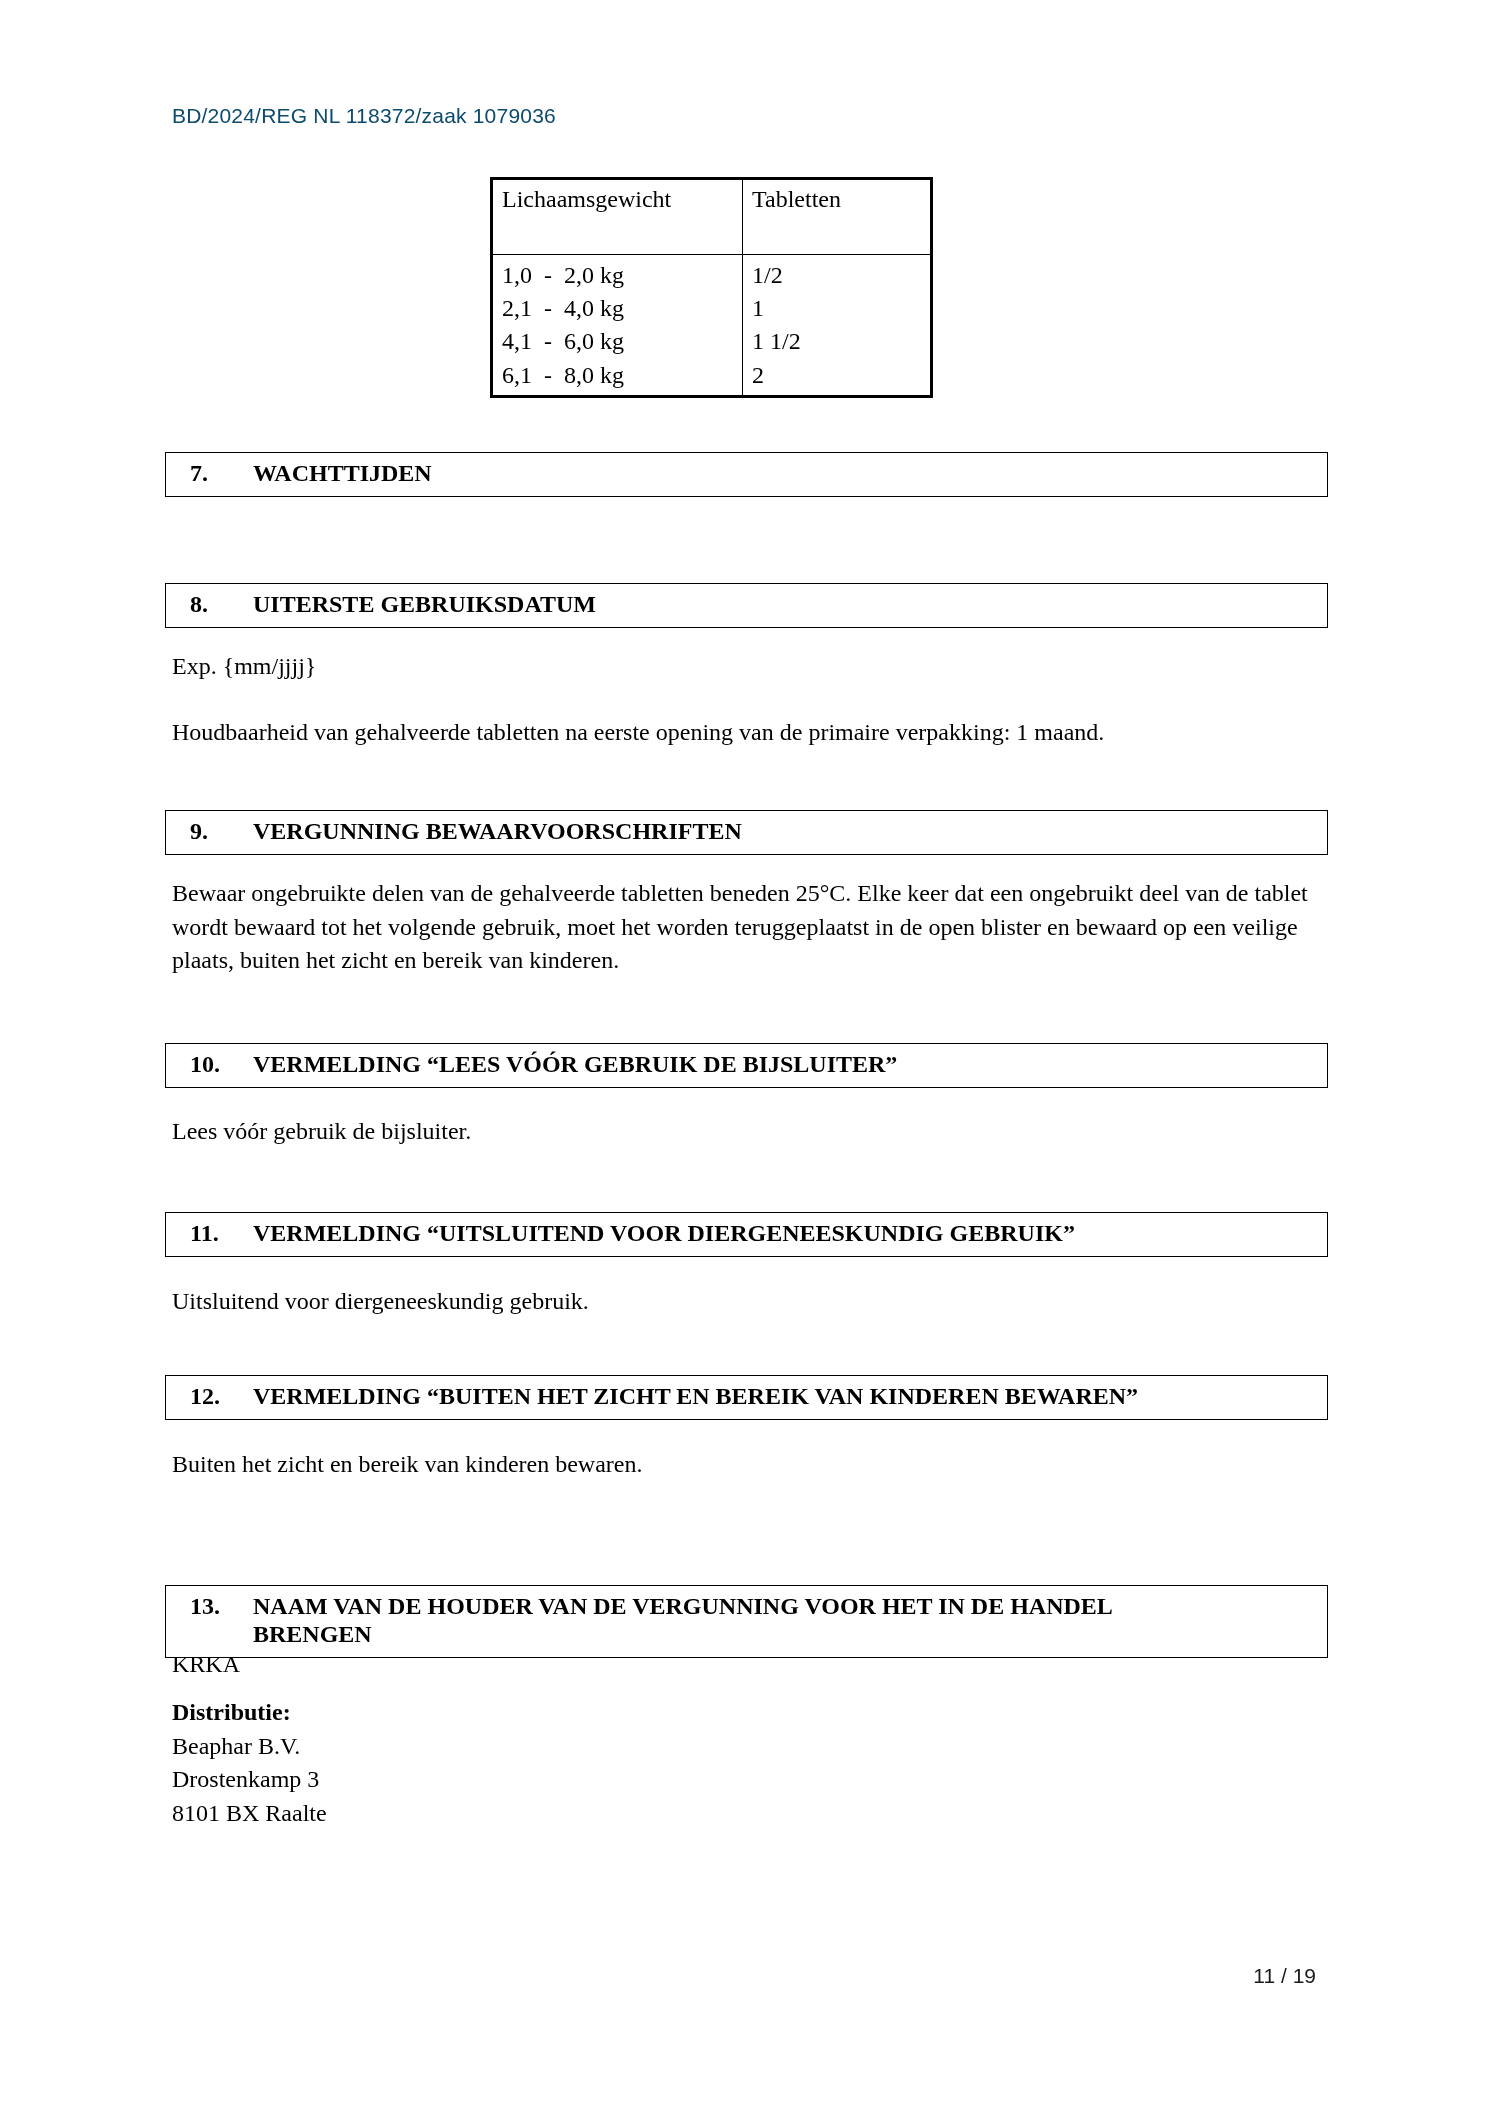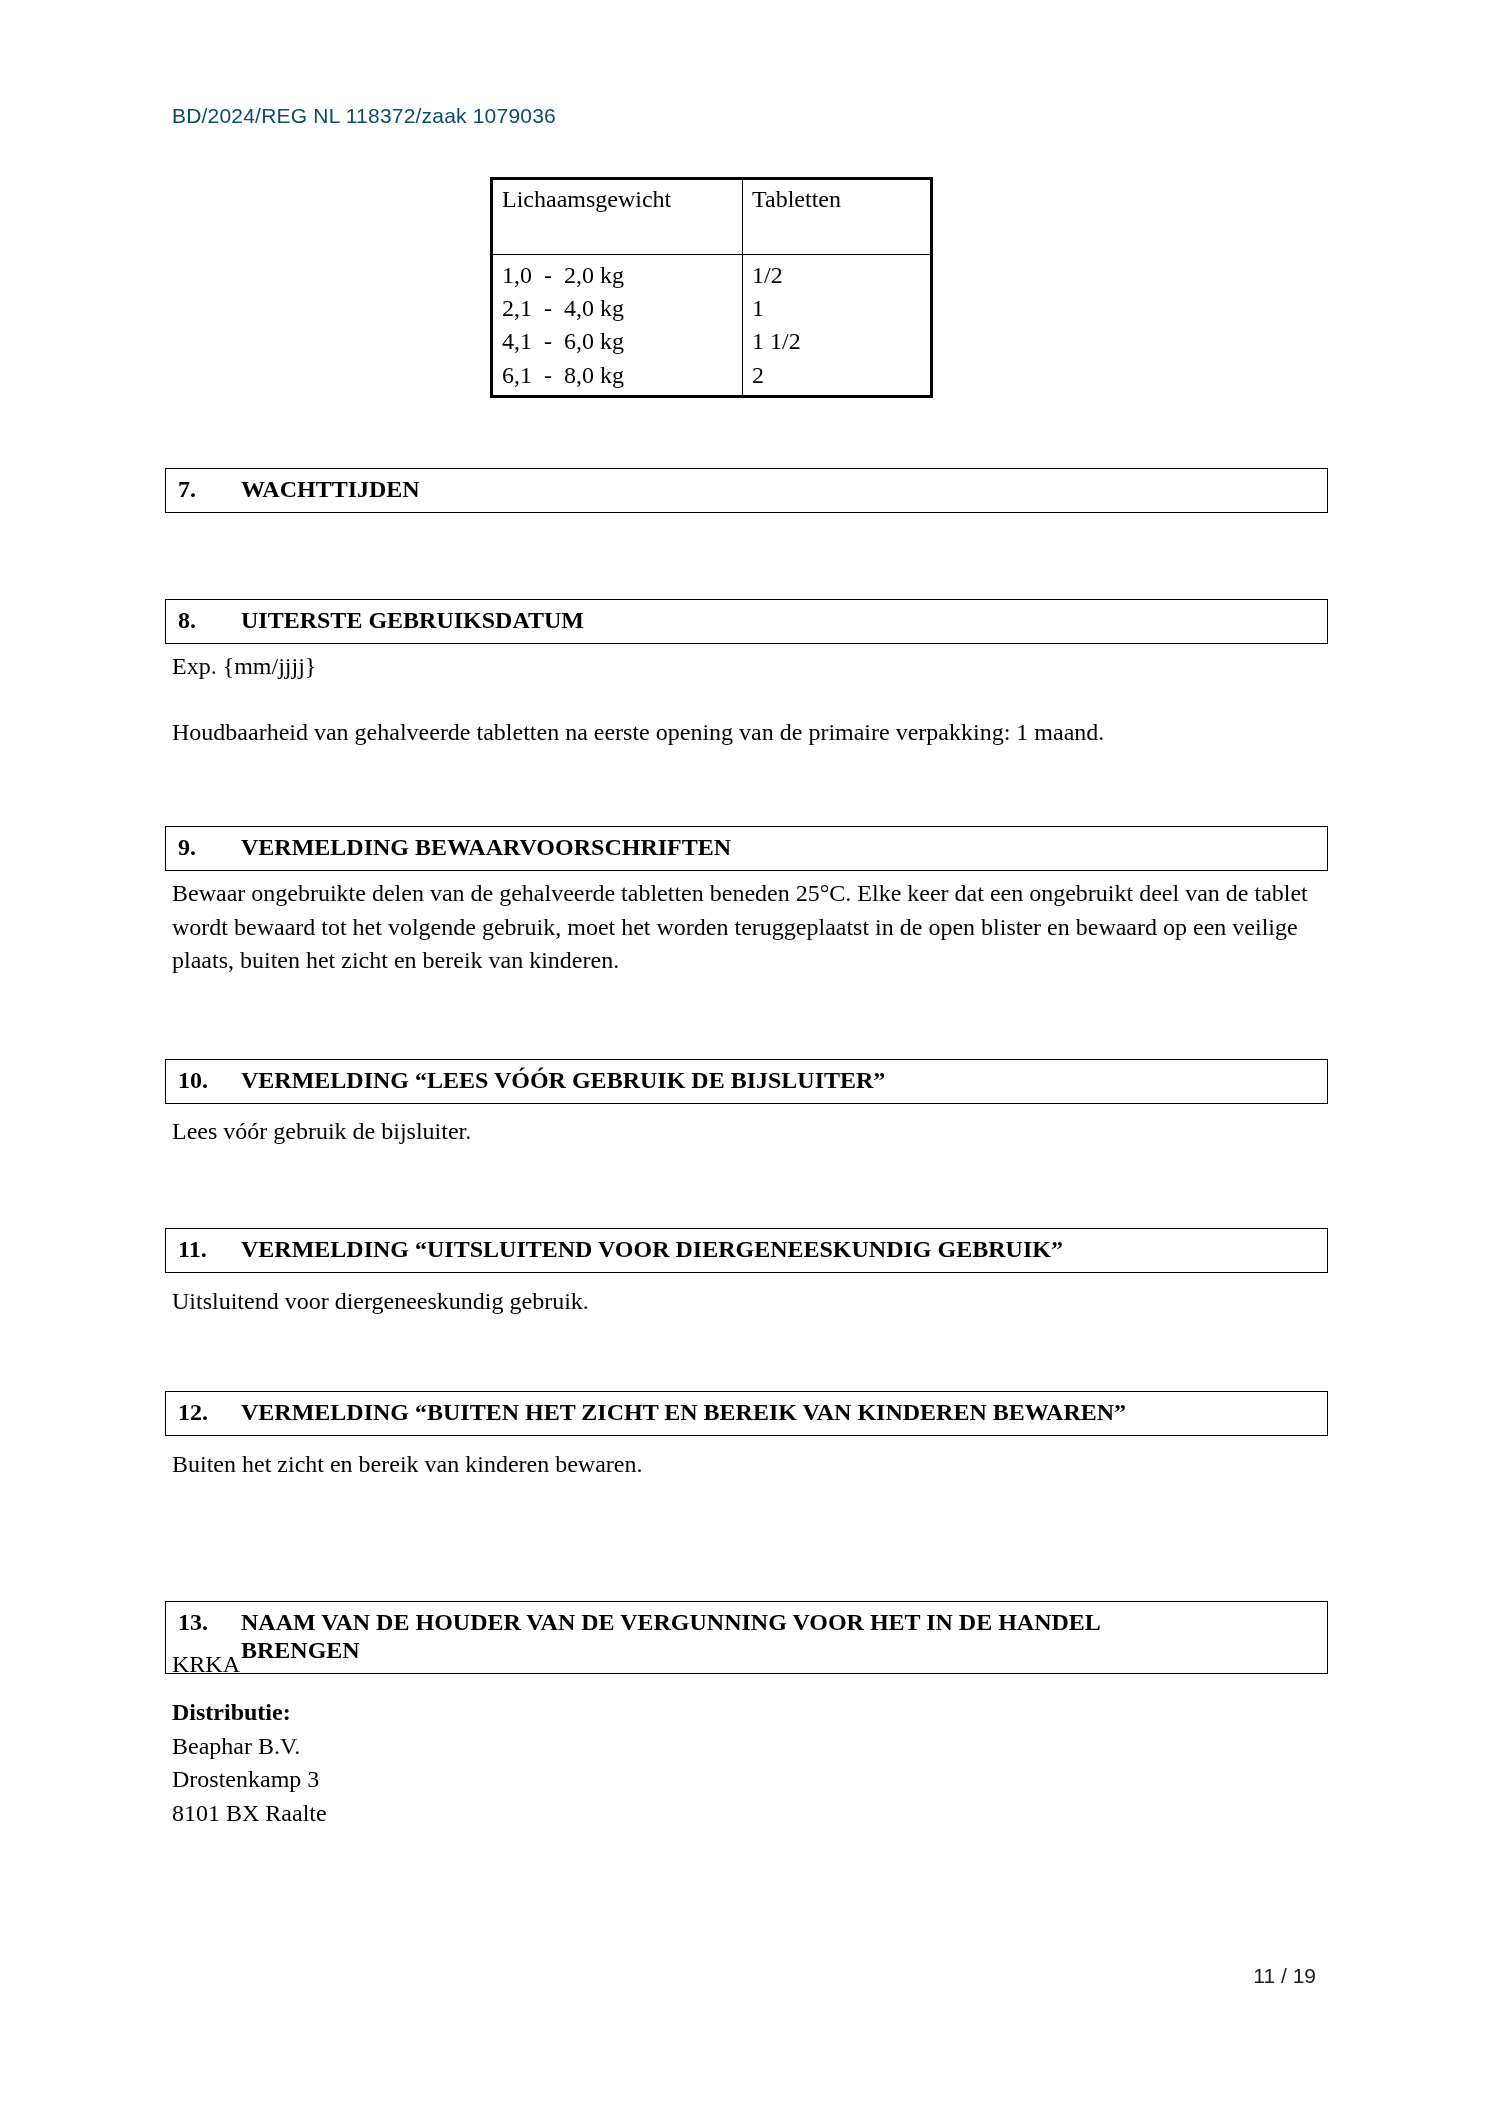--- a/index.html
+++ b/index.html
@@ -80,22 +80,21 @@
   .sec {
     position: absolute;
     left: 165px;
     width: 1163px;
     border: 1.5px solid #000;
     box-sizing: border-box;
     background: #ffffff;
     font-weight: bold;
     font-size: 24px;
     line-height: 1.16;
-    padding: 7px 8px 8px 12px;
-    margin-top: 16px;
+    padding: 7px 8px 8px 24px;
   }
   .sec .num {
     display: inline-block;
     width: 63px;
     vertical-align: top;
   }
   .sec .ttl {
     display: inline-block;
     vertical-align: top;
     max-width: 1050px;
@@ -151,21 +150,21 @@
     <span class="num">7.</span><span class="ttl">WACHTTIJDEN</span>
   </div>
 
   <div class="sec" style="top:583px;">
     <span class="num">8.</span><span class="ttl">UITERSTE GEBRUIKSDATUM</span>
   </div>
   <div class="para" style="top:650px;">Exp. {mm/jjjj}</div>
   <div class="para wide" style="top:716px;">Houdbaarheid van gehalveerde tabletten na eerste opening van de primaire verpakking: 1 maand.</div>
 
   <div class="sec" style="top:810px;">
-    <span class="num">9.</span><span class="ttl">VERMELDING BEWAARVOORSCHRIFTEN</span>
+    <span class="num">9.</span><span class="ttl">VERGUNNING BEWAARVOORSCHRIFTEN</span>
   </div>
   <div class="para wide" style="top:877px;">Bewaar ongebruikte delen van de gehalveerde tabletten beneden 25°C. Elke keer dat een ongebruikt deel van de tablet wordt bewaard tot het volgende gebruik, moet het worden teruggeplaatst in de open blister en bewaard op een veilige plaats, buiten het zicht en bereik van kinderen.</div>
 
   <div class="sec" style="top:1043px;">
     <span class="num">10.</span><span class="ttl">VERMELDING “LEES VÓÓR GEBRUIK DE BIJSLUITER”</span>
   </div>
   <div class="para" style="top:1115px;">Lees vóór gebruik de bijsluiter.</div>
 
   <div class="sec" style="top:1212px;">
     <span class="num">11.</span><span class="ttl">VERMELDING “UITSLUITEND VOOR DIERGENEESKUNDIG GEBRUIK”</span>

